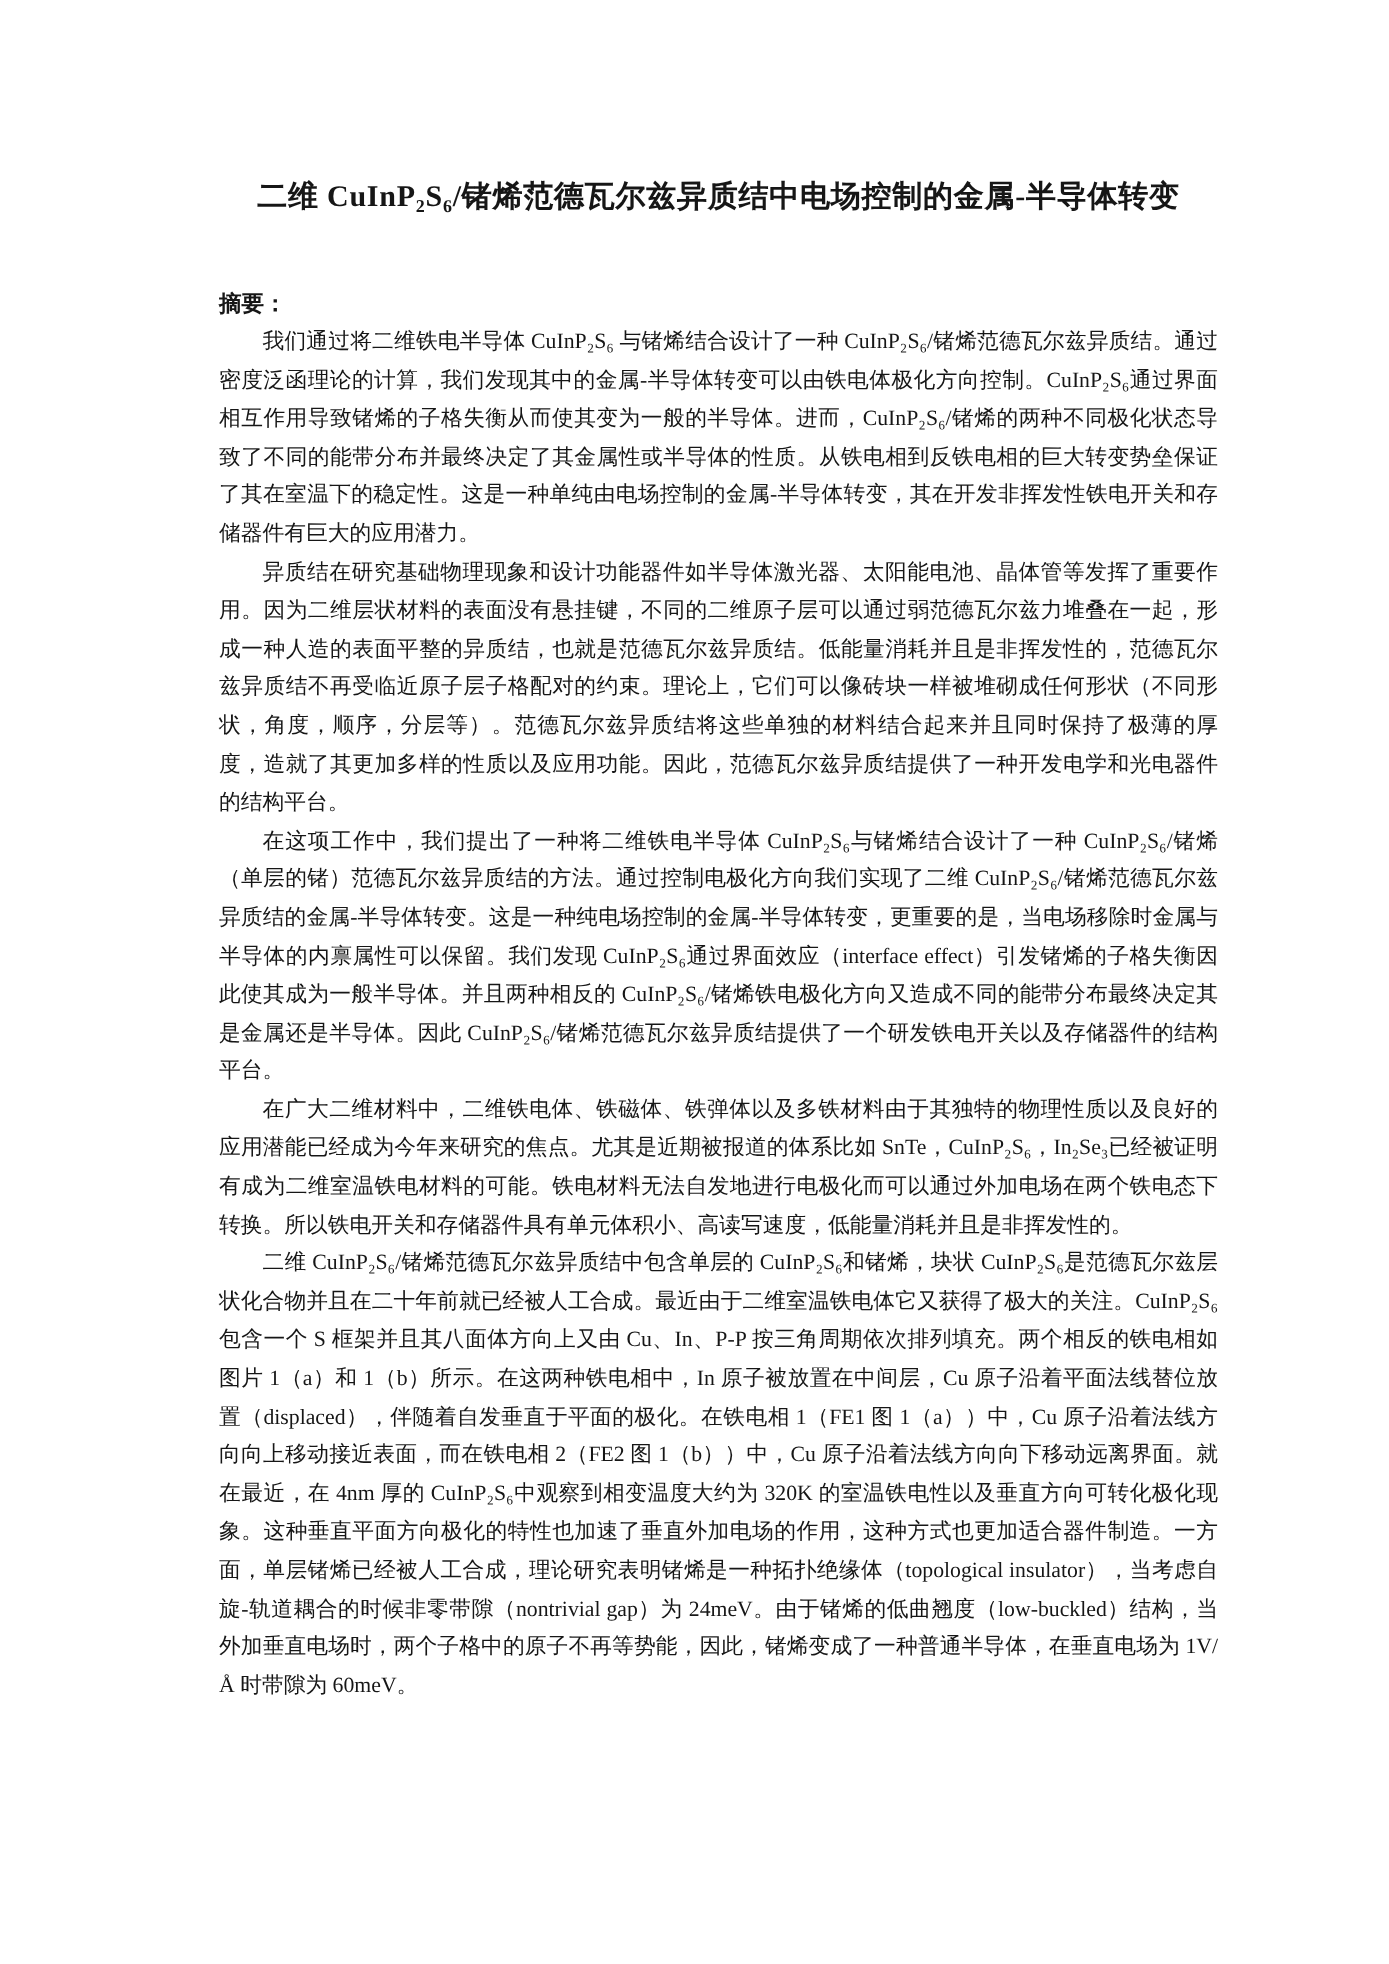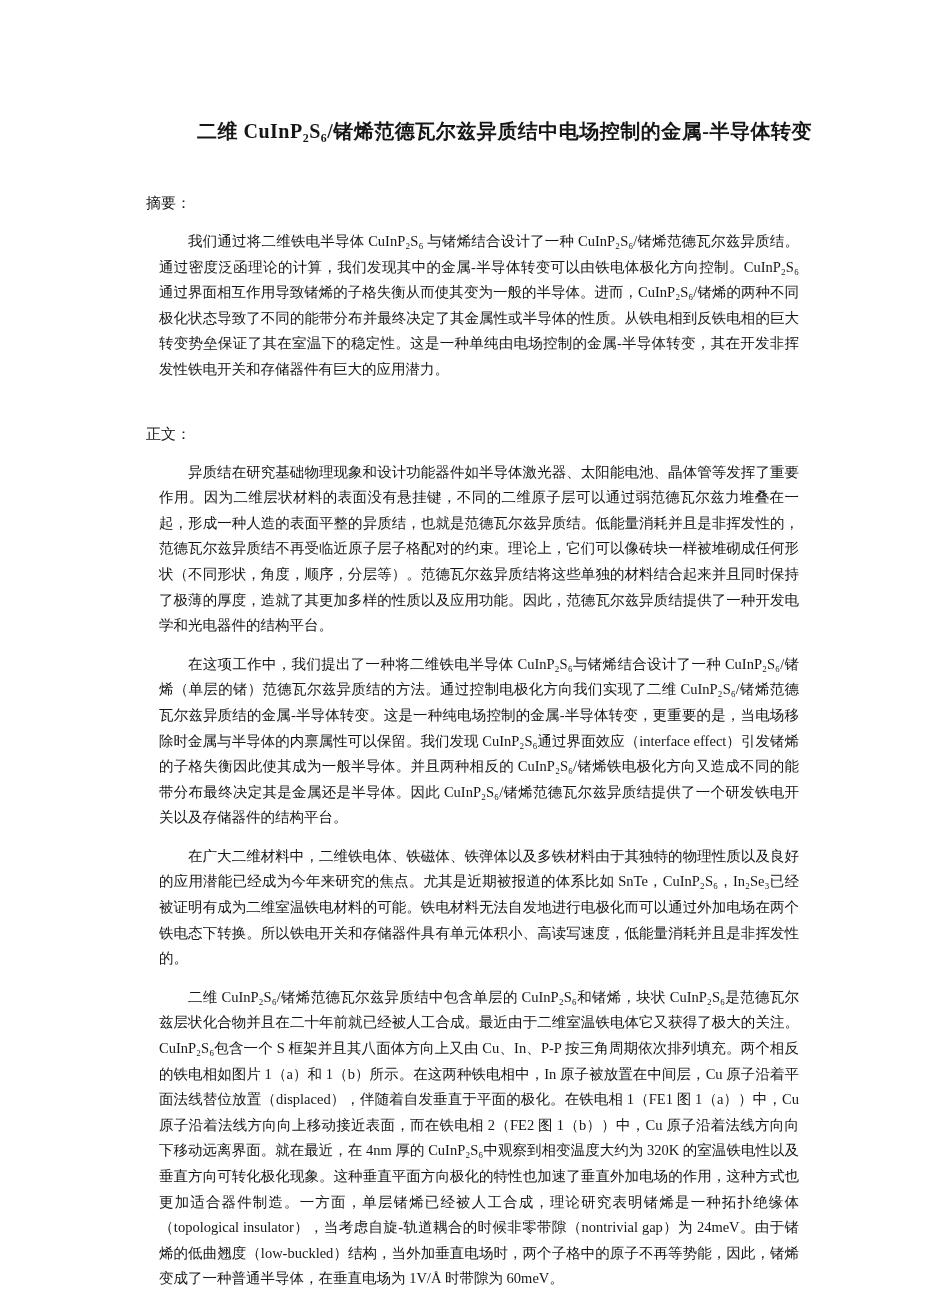--- a/index.html
+++ b/index.html
@@ -16,54 +16,53 @@
     width: 926px;
     min-height: 1309px;
     background: #ffffff;
     padding: 116px 114px 60px 146px;
     color: #161616;
   }
   .title {
     font-size: 20px;
     line-height: 30px;
     font-weight: bold;
-    text-align: right;
+    text-align: center;
     margin: 0 0 44px 0;
     letter-spacing: 0.5px;
   }
   .section-heading {
     font-size: 15px;
     line-height: 26px;
-    font-weight: normal;
+    font-weight: bold;
     margin: 0;
   }
   .heading-gap {
     margin-top: 38px;
   }
   .para {
     font-size: 14.5px;
     line-height: 25.6px;
-    margin: 13px;
+    margin: 0;
     text-indent: 2em;
     text-align: justify;
     text-justify: inter-ideograph;
   }
 </style>
 </head>
 <body>
 
 <div class="page">
 
   <h1 class="title">二维 CuInP₂S₆/锗烯范德瓦尔兹异质结中电场控制的金属-半导体转变</h1>
 
   <h2 class="section-heading">摘要：</h2>
 
   <p class="para">我们通过将二维铁电半导体 CuInP₂S₆ 与锗烯结合设计了一种 CuInP₂S₆/锗烯范德瓦尔兹异质结。通过密度泛函理论的计算，我们发现其中的金属-半导体转变可以由铁电体极化方向控制。CuInP₂S₆通过界面相互作用导致锗烯的子格失衡从而使其变为一般的半导体。进而，CuInP₂S₆/锗烯的两种不同极化状态导致了不同的能带分布并最终决定了其金属性或半导体的性质。从铁电相到反铁电相的巨大转变势垒保证了其在室温下的稳定性。这是一种单纯由电场控制的金属-半导体转变，其在开发非挥发性铁电开关和存储器件有巨大的应用潜力。</p>
 
-  <h2 class="section-heading heading-gap">正文：</h2>
 
   <p class="para">异质结在研究基础物理现象和设计功能器件如半导体激光器、太阳能电池、晶体管等发挥了重要作用。因为二维层状材料的表面没有悬挂键，不同的二维原子层可以通过弱范德瓦尔兹力堆叠在一起，形成一种人造的表面平整的异质结，也就是范德瓦尔兹异质结。低能量消耗并且是非挥发性的，范德瓦尔兹异质结不再受临近原子层子格配对的约束。理论上，它们可以像砖块一样被堆砌成任何形状（不同形状，角度，顺序，分层等）。范德瓦尔兹异质结将这些单独的材料结合起来并且同时保持了极薄的厚度，造就了其更加多样的性质以及应用功能。因此，范德瓦尔兹异质结提供了一种开发电学和光电器件的结构平台。</p>
 
   <p class="para">在这项工作中，我们提出了一种将二维铁电半导体 CuInP₂S₆与锗烯结合设计了一种 CuInP₂S₆/锗烯（单层的锗）范德瓦尔兹异质结的方法。通过控制电极化方向我们实现了二维 CuInP₂S₆/锗烯范德瓦尔兹异质结的金属-半导体转变。这是一种纯电场控制的金属-半导体转变，更重要的是，当电场移除时金属与半导体的内禀属性可以保留。我们发现 CuInP₂S₆通过界面效应（interface effect）引发锗烯的子格失衡因此使其成为一般半导体。并且两种相反的 CuInP₂S₆/锗烯铁电极化方向又造成不同的能带分布最终决定其是金属还是半导体。因此 CuInP₂S₆/锗烯范德瓦尔兹异质结提供了一个研发铁电开关以及存储器件的结构平台。</p>
 
   <p class="para">在广大二维材料中，二维铁电体、铁磁体、铁弹体以及多铁材料由于其独特的物理性质以及良好的应用潜能已经成为今年来研究的焦点。尤其是近期被报道的体系比如 SnTe，CuInP₂S₆，In₂Se₃已经被证明有成为二维室温铁电材料的可能。铁电材料无法自发地进行电极化而可以通过外加电场在两个铁电态下转换。所以铁电开关和存储器件具有单元体积小、高读写速度，低能量消耗并且是非挥发性的。</p>
 
   <p class="para">二维 CuInP₂S₆/锗烯范德瓦尔兹异质结中包含单层的 CuInP₂S₆和锗烯，块状 CuInP₂S₆是范德瓦尔兹层状化合物并且在二十年前就已经被人工合成。最近由于二维室温铁电体它又获得了极大的关注。CuInP₂S₆包含一个 S 框架并且其八面体方向上又由 Cu、In、P-P 按三角周期依次排列填充。两个相反的铁电相如图片 1（a）和 1（b）所示。在这两种铁电相中，In 原子被放置在中间层，Cu 原子沿着平面法线替位放置（displaced），伴随着自发垂直于平面的极化。在铁电相 1（FE1 图 1（a））中，Cu 原子沿着法线方向向上移动接近表面，而在铁电相 2（FE2 图 1（b））中，Cu 原子沿着法线方向向下移动远离界面。就在最近，在 4nm 厚的 CuInP₂S₆中观察到相变温度大约为 320K 的室温铁电性以及垂直方向可转化极化现象。这种垂直平面方向极化的特性也加速了垂直外加电场的作用，这种方式也更加适合器件制造。一方面，单层锗烯已经被人工合成，理论研究表明锗烯是一种拓扑绝缘体（topological insulator），当考虑自旋-轨道耦合的时候非零带隙（nontrivial gap）为 24meV。由于锗烯的低曲翘度（low-buckled）结构，当外加垂直电场时，两个子格中的原子不再等势能，因此，锗烯变成了一种普通半导体，在垂直电场为 1V/Å 时带隙为 60meV。</p>
 
 

